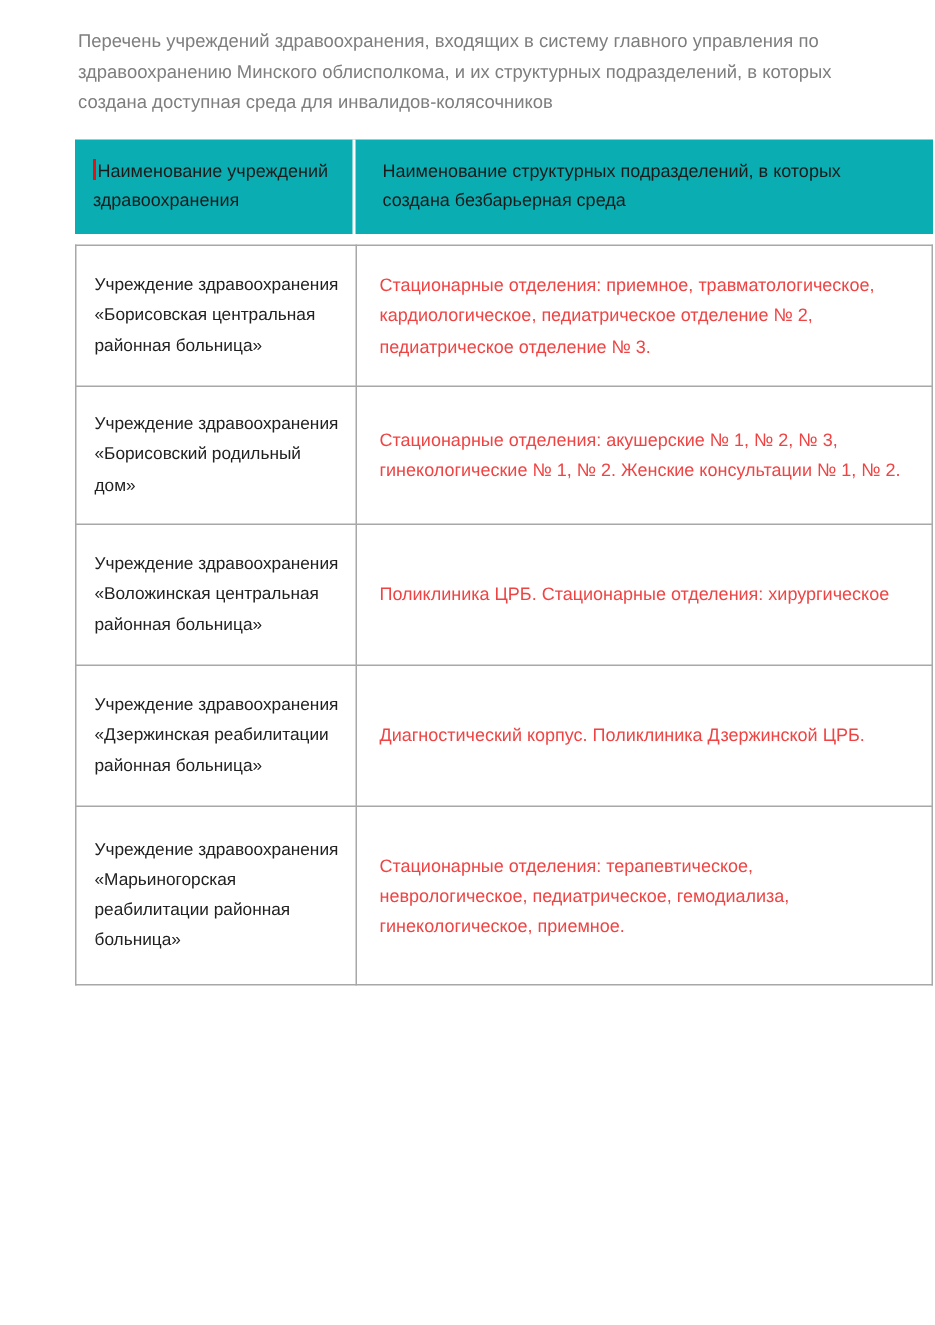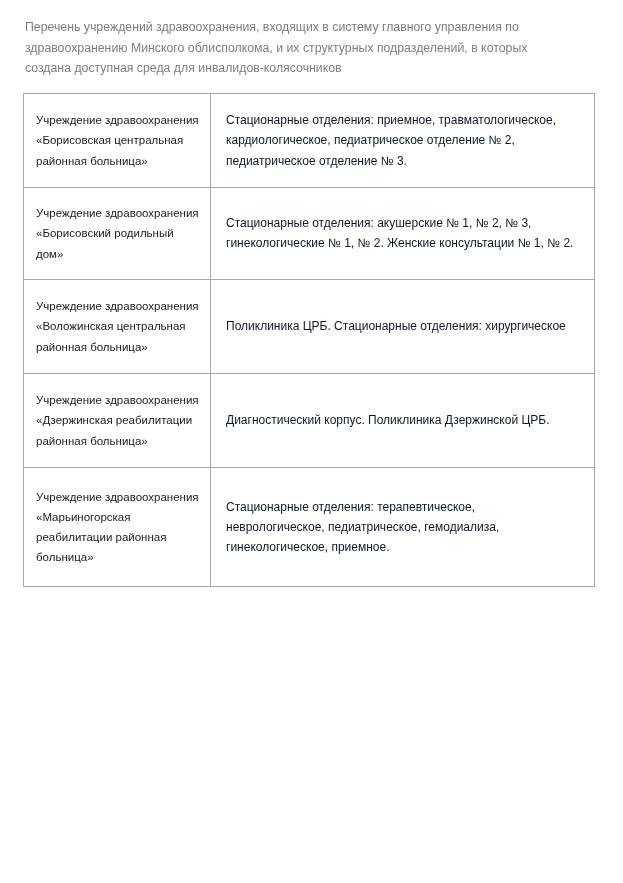--- a/index.html
+++ b/index.html
@@ -7,21 +7,21 @@
     padding: 0;
     background: #ffffff;
     font-family: "Liberation Sans", "DejaVu Sans", sans-serif;
   }
   .page {
     position: relative;
     width: 623px;
     height: 759px;
     background: #ffffff;
     box-sizing: border-box;
-    padding: 17px 0 0 23px;
+    padding: 17px 0 0 50px;
     overflow: hidden;
     border-radius: 26px;
   }
   .doc-heading {
     width: 527px;
     margin: 0 0 14px 2px;
     color: #7e7e7e;
     font-size: 12.3px;
     line-height: 1.68;
   }
@@ -75,41 +75,51 @@
   td.inst {
     width: 187px;
     padding: 7px 8px 7px 12px;
     font-weight: normal;
     color: #212121;
     font-size: 11.5px;
     line-height: 1.75;
   }
   td.dept {
     padding: 7px 20px 7px 15px;
-    color: #0f172a;
+    color: #ef4444;
     font-size: 12px;
     line-height: 1.68;
   }
   tr.r1 td { height: 94px; }
   tr.r2 td { height: 99px; }
   tr.r3 td { height: 92px; }
   tr.r4 td { height: 94px; }
   tr.r5 td { height: 94px; }
   tr.r6 td { height: 93px; }
   tr.r7 td { height: 119px; }
 </style>
 </head>
 <body>
 
 <div class="page">
 
   <p class="doc-heading">Перечень учреждений здравоохранения, входящих в систему главного управления по здравоохранению Минского облисполкома, и их структурных подразделений, в которых создана доступная среда для инвалидов-колясочников</p>
 
   <div class="tbl">
 
+    <div class="thead">
+      <div class="th-cell c1">
+        <span>
+          <span class="text-cursor"></span><span>Наименование учреждений здравоохранения</span>
+        </span>
+      </div>
+      <div class="th-cell c2">
+        <span>Наименование структурных подразделений, в которых создана безбарьерная среда</span>
+      </div>
+    </div>
 
     <table class="tbody">
       <colgroup>
           <col style="width:187px">
           <col>
         </colgroup>
       <tbody>
           <tr class="r1">
         <td class="inst">Учреждение здравоохранения «Борисовская центральная районная больница»</td>
         <td class="dept">Стационарные отделения: приемное, травматологическое, кардиологическое, педиатрическое отделение № 2, педиатрическое отделение № 3.</td>

